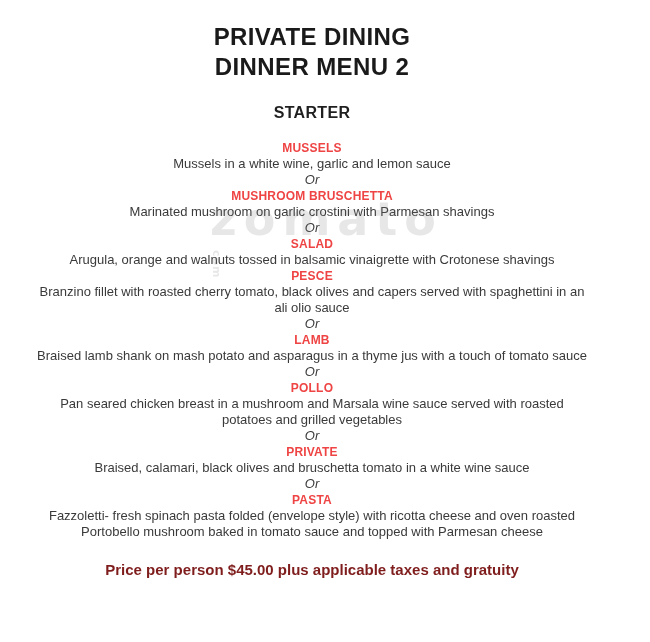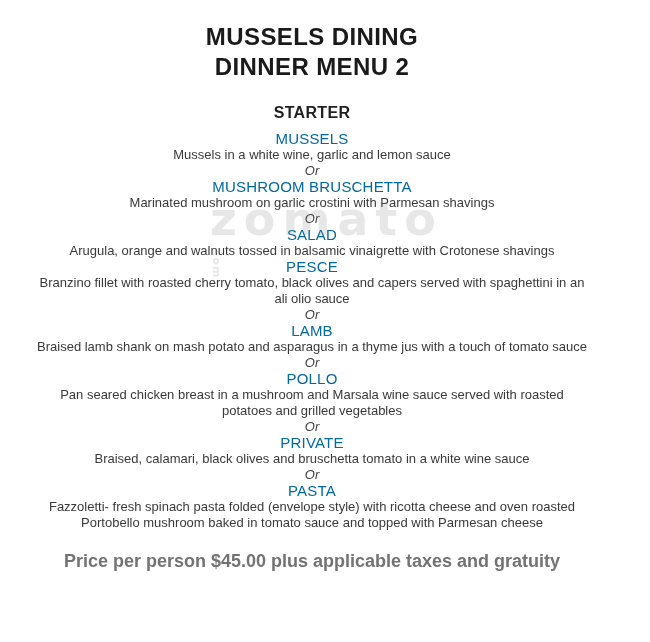--- a/index.html
+++ b/index.html
@@ -27,61 +27,61 @@
     margin: 0;
     font-size: 24px;
     line-height: 30px;
     font-weight: bold;
     color: #1a1a1a;
     letter-spacing: 0.4px;
   }
   .title-line { display: block; }
   .section { margin: 0; }
   .section-heading {
-    margin: 8px;
+    margin: 17px;
     font-weight: bold;
     color: #1f1f1f;
   }
   .starter-heading {
     margin-top: 21px;
     font-size: 16px;
     line-height: 20px;
     letter-spacing: 0.3px;
   }
   .main-heading {
     margin-top: 30px;
     font-size: 24px;
     line-height: 28px;
     letter-spacing: 0.5px;
   }
   .item-name {
-    font-size: 15px;
+    font-size: 12px;
     line-height: 16px;
-    font-weight: normal;
-    color: #0369a1;
+    font-weight: bold;
+    color: #ef4444;
     letter-spacing: 0.2px;
   }
   .item-desc {
     font-size: 13px;
     line-height: 16px;
     color: #3a3a3a;
     white-space: pre-line;
   }
   .separator {
     font-size: 13px;
     line-height: 16px;
     color: #3a3a3a;
     font-style: italic;
   }
   .price-note {
     margin: 22px 0 0 0;
-    font-size: 18px;
+    font-size: 15px;
     line-height: 16px;
     font-weight: bold;
-    color: #737373;
+    color: #7f1d1d;
   }
   .watermark {
     position: absolute;
     top: 196px;
     left: 210px;
     display: flex;
     align-items: flex-start;
     pointer-events: none;
     user-select: none;
     flex-direction: column;
@@ -108,21 +108,21 @@
 <body>
 
 <div class="page">
 
   <div class="watermark" aria-hidden="true">
     <span class="wm-text">zomato</span>
     <span class="wm-suffix">com</span>
   </div>
 
   <h1 class="title">
-    <span class="title-line">MUSSELS DINING</span>
+    <span class="title-line">PRIVATE DINING</span>
     <span class="title-line">DINNER MENU 2</span>
   </h1>
 
   <section class="section">
     <h2 class="section-heading starter-heading">STARTER</h2>
 
     <div class="item-name">MUSSELS</div>
     <div class="item-desc">Mussels in a white wine, garlic and lemon sauce</div>
     <div class="separator">Or</div>
 

